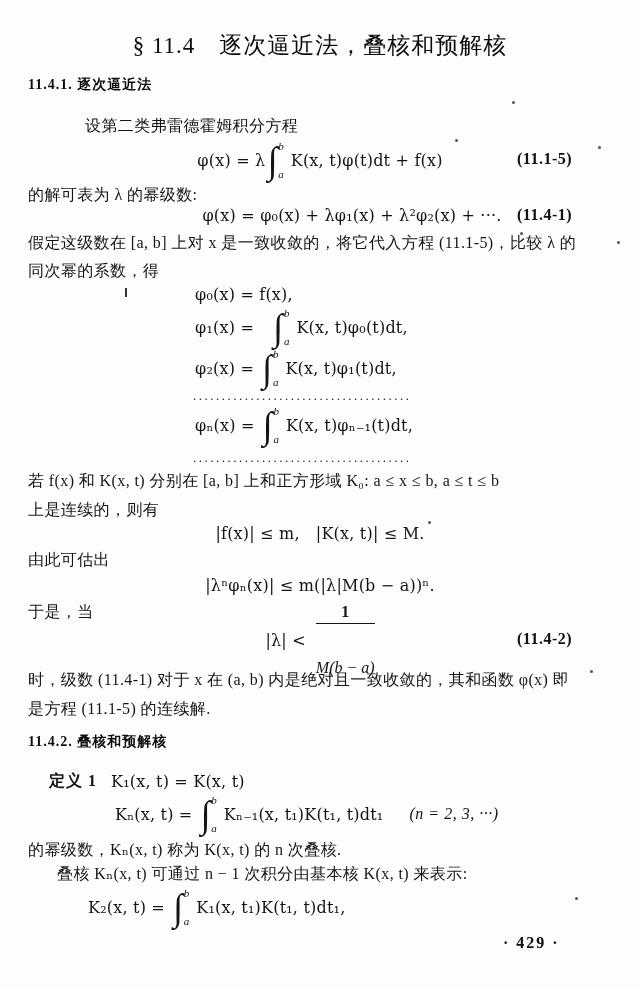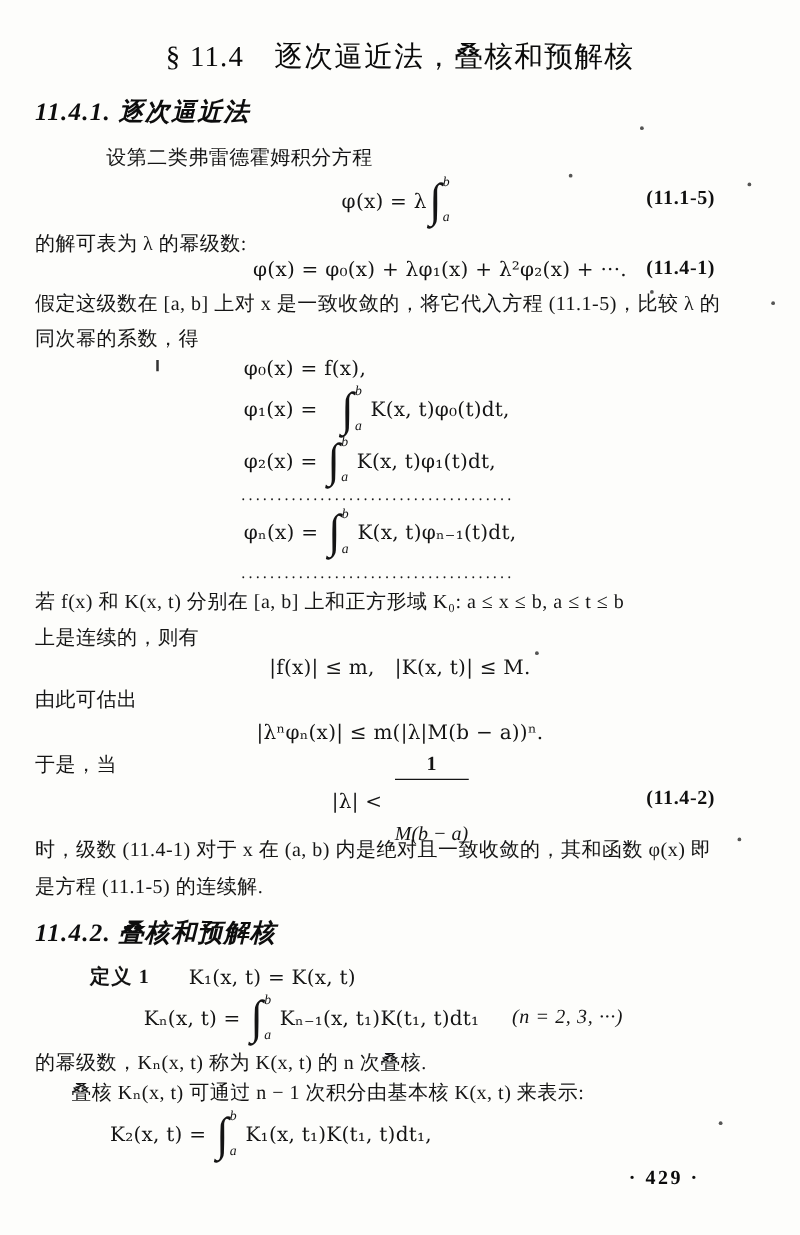--- a/index.html
+++ b/index.html
@@ -6,21 +6,21 @@
   .page{
     position:relative;width:640px;height:988px;margin:0 auto;
     background:#fdfdfb;color:#111;overflow:hidden;
     font-family:"Liberation Serif","DejaVu Serif",serif;
   }
   .line{position:absolute;white-space:nowrap;font-size:16px;letter-spacing:.4px;color:#151515;}
   .title{
     position:absolute;top:30px;left:0;width:100%;text-align:center;
     font-size:23px;font-weight:normal;letter-spacing:1px;color:#0a0a0a;
   }
-  .h2{position:absolute;font-size:20px;font-weight:bold;letter-spacing:1px;color:#0d0d0d;font-style:italic;}
+  .h2{position:absolute;font-size:14px;font-weight:bold;letter-spacing:1px;color:#0d0d0d;}
   .math{font-family:"DejaVu Serif","Liberation Serif",serif;letter-spacing:.2px;}
   .eqrow{position:absolute;display:flex;align-items:center;font-size:16px;color:#141414;}
   .eqrow.centered{left:0;width:100%;justify-content:center;}
   .eqnum{position:absolute;font-size:16px;letter-spacing:.5px;color:#101010;font-weight:bold;font-style:normal;}
   .intwrap{display:inline-flex;align-items:center;margin:0 2px;}
   .intsign{font-size:36px;line-height:1;font-style:normal;transform:scaleY(1.05);color:#141414;}
   .intlims{display:inline-flex;flex-direction:column;justify-content:space-between;height:40px;
            font-size:11px;font-style:italic;margin-left:1px;margin-right:5px;}
   .intlims .lu{align-self:flex-start;margin-top:0;}
   .intlims .ll{align-self:flex-end;margin-bottom:0;}
@@ -47,20 +47,21 @@
 
   <div class="eqrow centered" style="top:138px;height:44px;">
     <span class="math">φ(x) = λ</span>
     <span class="intwrap">
       <span class="intsign">∫</span>
       <span class="intlims">
         <span class="lu">b</span>
         <span class="ll">a</span>
       </span>
     </span>
+    <span class="math">K(x, t)φ(t)dt + f(x)</span>
   </div>
   <div class="eqnum" style="top:150px;left:517px;">(11.1-5)</div>
 
   <div class="line" style="top:185px;left:28px;">的解可表为 λ 的幂级数:</div>
 
   <div class="eqrow centered" style="top:203px;height:24px;padding-left:32px;">
     <span class="math">φ(x) = φ₀(x) + λφ₁(x) + λ²φ₂(x) + ···.</span>
   </div>
   <div class="eqnum" style="top:206px;left:517px;">(11.4-1)</div>
 
@@ -133,21 +134,21 @@
       <span class="fbot">M(b − a)</span>
     </span>
   </div>
   <div class="eqnum" style="top:630px;left:517px;">(11.4-2)</div>
 
   <div class="line" style="top:670px;left:28px;">时，级数 (11.4-1) 对于 x 在 (a, b) 内是绝对且一致收敛的，其和函数 φ(x) 即</div>
   <div class="line" style="top:699px;left:28px;">是方程 (11.1-5) 的连续解.</div>
 
   <div class="h2" style="top:733px;left:28px;">11.4.2. 叠核和预解核</div>
 
-  <div class="eqrow" style="top:770px;left:72px;height:22px;gap:17px;">
+  <div class="eqrow" style="top:770px;left:49px;height:22px;">
     <span class="deflabel">定义 1</span>
     <span class="math">K₁(x, t) = K(x, t)</span>
   </div>
 
   <div class="eqrow" style="top:793px;left:115px;height:42px;">
     <span class="math" style="margin-right:6px;">Kₙ(x, t) =</span>
     <span class="intwrap">
       <span class="intsign">∫</span>
       <span class="intlims">
         <span class="lu">b</span>

